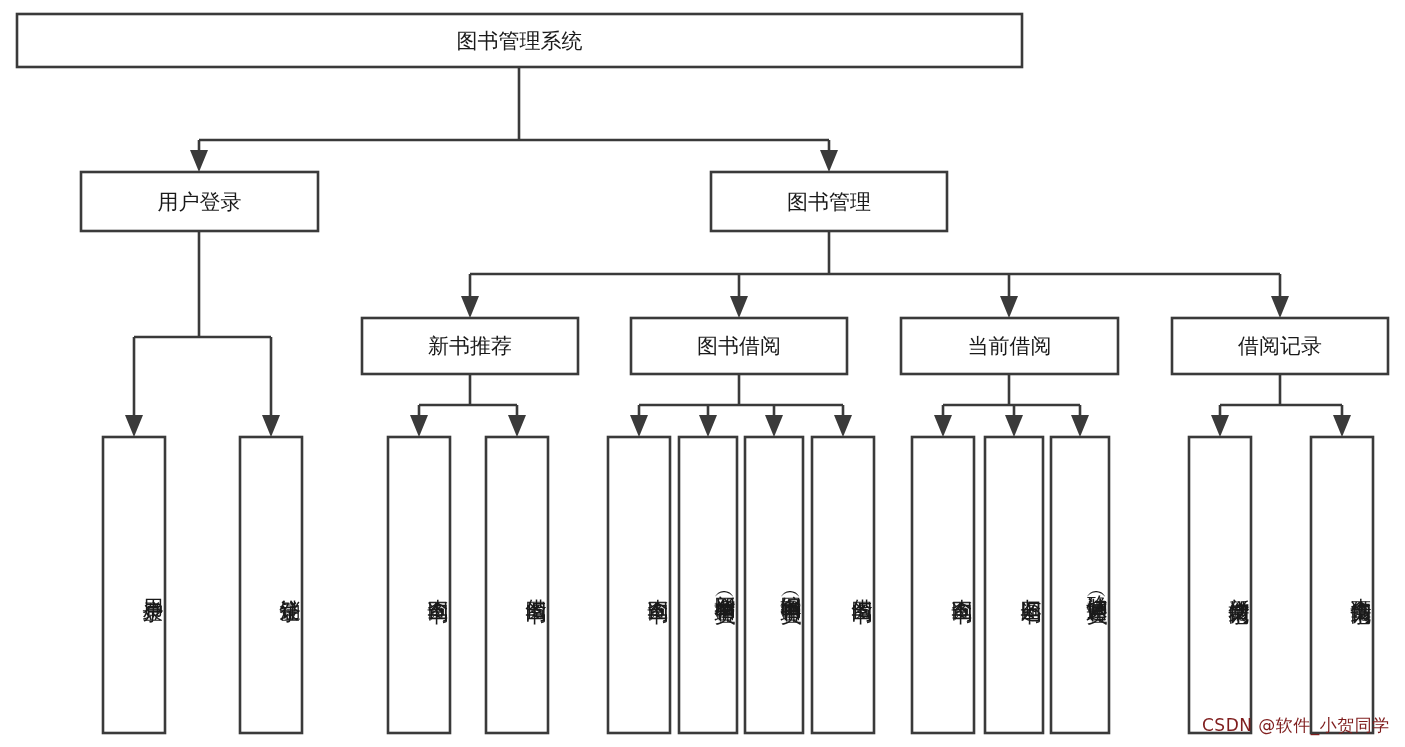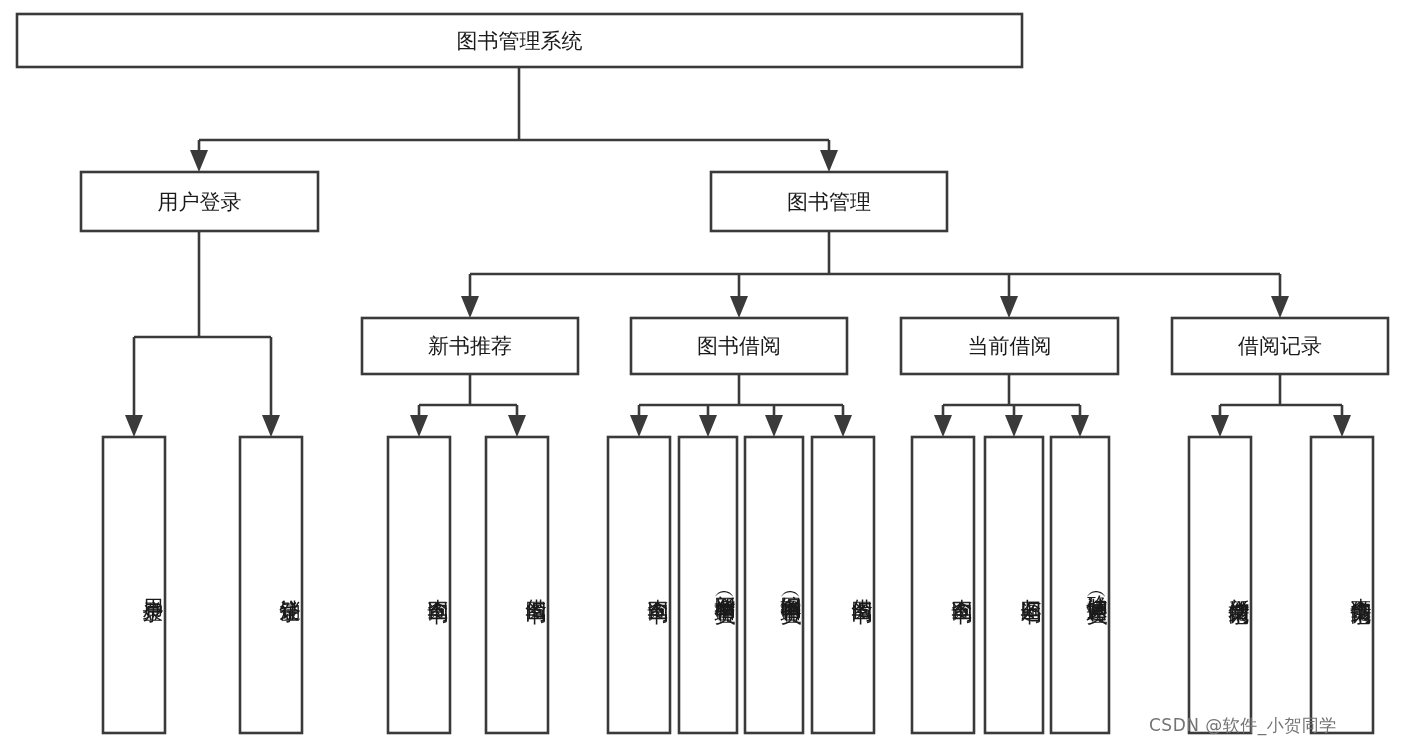--- a/index.html
+++ b/index.html
@@ -61,25 +61,25 @@
     letter-spacing: 1.5px;
     text-align: center;
     white-space: nowrap;
     pointer-events: none;
     display: flex;
     align-items: flex-start;
     justify-content: center;
   }
   .watermark {
     position: absolute;
-    left: 1149px;
+    left: 1202px;
     top: 714px;
     font-family: "DejaVu Sans", "Liberation Sans", sans-serif;
     font-size: 17px;
-    color: #737373;
+    color: #7f1d1d;
     white-space: nowrap;
     letter-spacing: 0.5px;
   }
 </style>
 </head>
 <body>
 
 <div id="diagram-root">
 
   <svg class="tree-canvas" viewBox="0 0 1405 747">

